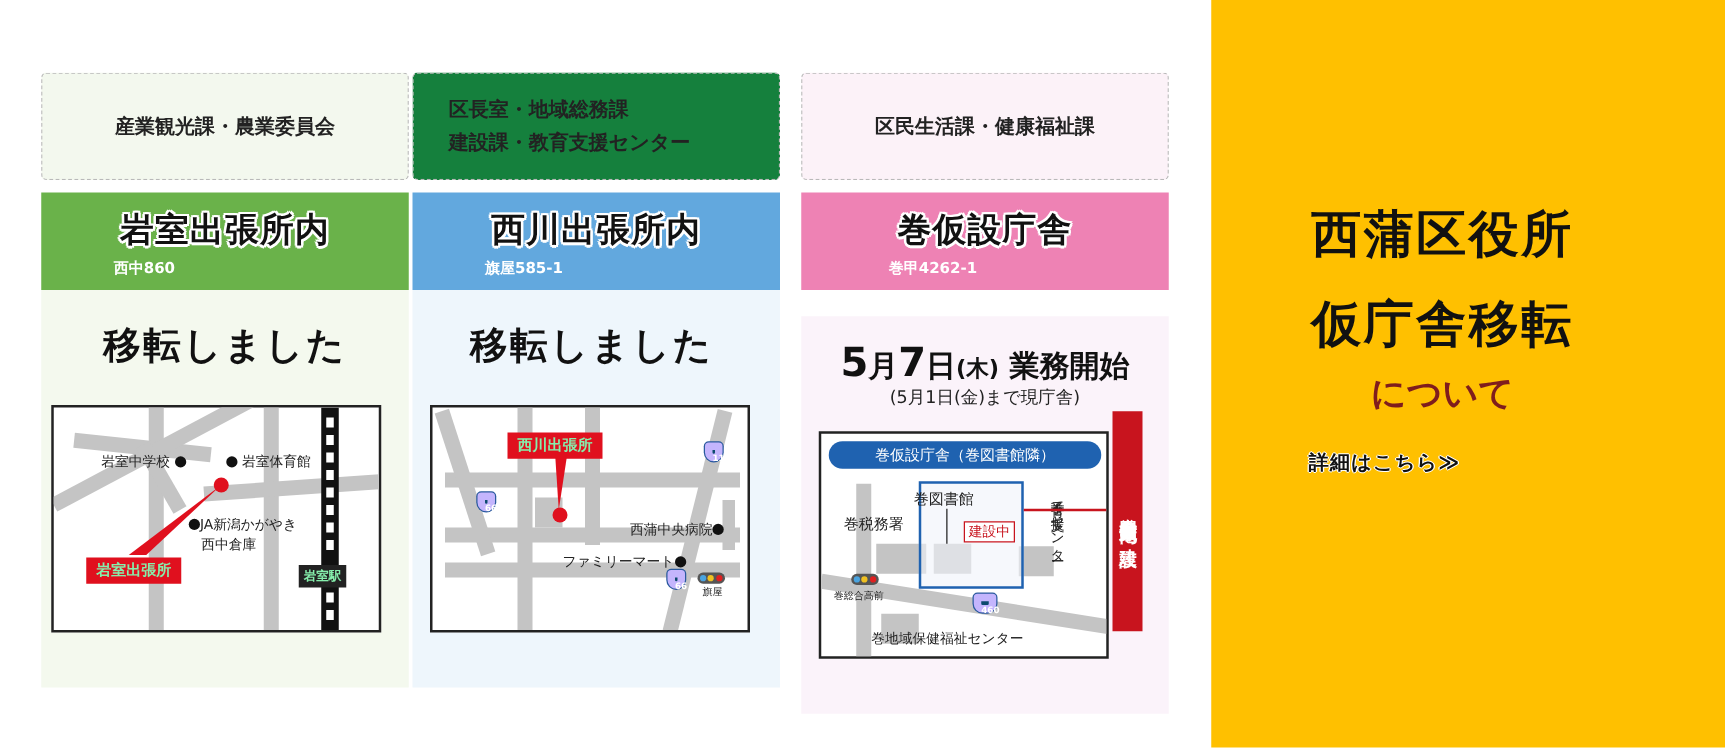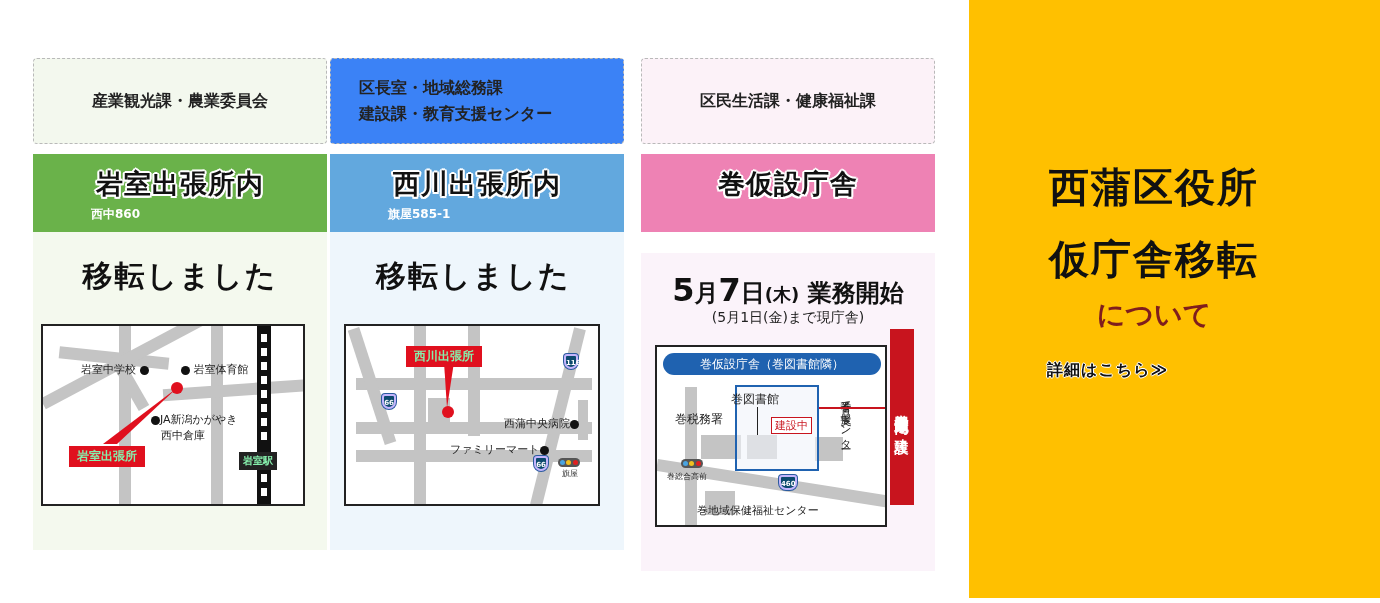--- a/index.html
+++ b/index.html
@@ -5,34 +5,34 @@
   * { box-sizing: border-box; margin: 0; padding: 0; }
   body { width: 1380px; height: 603px; background: #ffffff; font-family: "DejaVu Sans", "Liberation Sans", sans-serif; position: relative; overflow: hidden; }
 
   .col { position: absolute; top: 58px; width: 294px; }
   .col-green { left: 33px; }
   .col-blue { left: 330px; }
   .col-pink { left: 641px; }
 
   .dept-box { height: 86px; border: 1.5px dashed #b9b9b9; border-radius: 4px; display: flex; align-items: center; justify-content: center; flex-direction: column; font-size: 16px; font-weight: bold; color: #222; line-height: 26px; text-align: left; }
   .col-green .dept-box { background: #f3f8ee; }
-  .col-blue .dept-box { background: #3b82f6; }
+  .col-blue .dept-box { background: #15803d; }
   .col-pink .dept-box { background: #fcf2f8; }
   .col-blue .dept-box span { display: block; align-self: flex-start; padding-left: 28px; }
 
   .header { margin-top: 10px; height: 78px; position: relative; color: #111; }
   .col-green .header { background: #6ab24a; }
   .col-blue .header { background: #62a8de; }
   .col-pink .header { background: #ee82b4; }
   .header .name { position: absolute; top: 12px; left: 0; right: 0; text-align: center; font-size: 27px; font-weight: bold; letter-spacing: 1px; color: #111;
     text-shadow: 2px 0 0 #fff, -2px 0 0 #fff, 0 2px 0 #fff, 0 -2px 0 #fff, 1.5px 1.5px 0 #fff, -1.5px -1.5px 0 #fff, 1.5px -1.5px 0 #fff, -1.5px 1.5px 0 #fff; }
   .header .addr { position: absolute; top: 52px; font-size: 12px; font-weight: bold; color: #fff; }
   .col-green .header .addr { left: 58px; }
   .col-blue .header .addr { left: 58px; }
-  .col-pink .header .addr { left: 70px; margin-top: 24px; }
+  .col-pink .header .addr { left: 70px; }
 
   .body { height: 318px; position: relative; }
   .col-green .body { background: #f4f9ee; }
   .col-blue .body { background: #eef6fc; }
   .col-pink .body { background: #fbf3fa; margin-top: 21px; }
 
   .moved { position: absolute; top: 24px; left: 0; right: 0; text-align: center; font-size: 30px; font-weight: bold; color: #111; letter-spacing: 2px; }
   .col-blue .moved { text-align: left; padding-left: 46px; }
 
   .date-line { position: absolute; top: 18px; left: 0; right: 0; text-align: center; font-weight: bold; color: #111; font-size: 24px; }
@@ -41,21 +41,21 @@
 
   .map { position: absolute; top: 92px; left: 8px; width: 264px; height: 182px; border: 2px solid #222; background: #fff; overflow: hidden; }
   .col-blue .map { left: 14px; width: 256px; }
   .col-pink .map { left: 14px; width: 232px; }
 
   .road { position: absolute; background: #c4c4c4; }
   .lbl { position: absolute; font-size: 11px; color: #222; white-space: nowrap; }
   .dot { display: inline-block; width: 9px; height: 9px; border-radius: 50%; background: #111; vertical-align: middle; }
   .redtag { position: absolute; background: #e0101e; color: #86efac; font-size: 12px; font-weight: bold; padding: 2px 8px; white-space: nowrap; }
   .reddot { position: absolute; width: 12px; height: 12px; border-radius: 50%; background: #e0101e; }
-  .shield { position: absolute; width: 14px; height: 15px; border-radius: 3px 3px 7px 7px; background: #0c4a6e; color: #fff; font-size: 7px; font-weight: bold; text-align: center; line-height: 14px; border: 2px solid #c4b5fd; box-shadow: 0 0 0 1px #2a5a9e; }
+  .shield { position: absolute; width: 14px; height: 15px; border-radius: 3px 3px 7px 7px; background: #0c4a6e; color: #fff; font-size: 7px; font-weight: bold; text-align: center; line-height: 14px; border: 6px solid #c4b5fd; box-shadow: 0 0 0 1px #2a5a9e; }
   .signal { position: absolute; width: 22px; height: 9px; border-radius: 5px; background: #555; display: flex; align-items: center; justify-content: space-around; padding: 0 1px; }
   .signal i { width: 5px; height: 5px; border-radius: 50%; display: block; }
 
   .rail { position: absolute; top: 0; left: 214px; width: 14px; height: 182px; background: #111; }
   .rail i { position: absolute; left: 4px; width: 6px; height: 8px; background: #fff; }
 
   .vert-tag { position: absolute; left: 249px; top: -12px; width: 24px; height: 176px; background: #c8141e; color: #fff; font-size: 14px; font-weight: bold; writing-mode: vertical-rl; text-align: center; line-height: 24px; letter-spacing: 1px; }
 
   .promo { position: absolute; left: 969px; top: 0; width: 411px; height: 598px; background: #ffc000; }
   .promo .t1, .promo .t2 { position: absolute; left: 0; width: 370px; text-align: center; font-size: 40px; font-weight: bold; color: #111; letter-spacing: 2px; }

